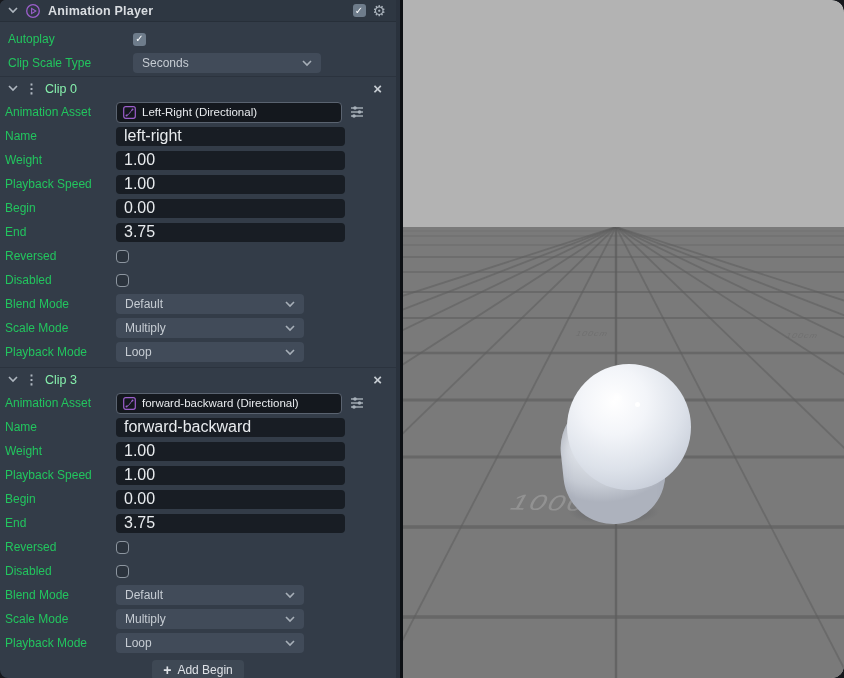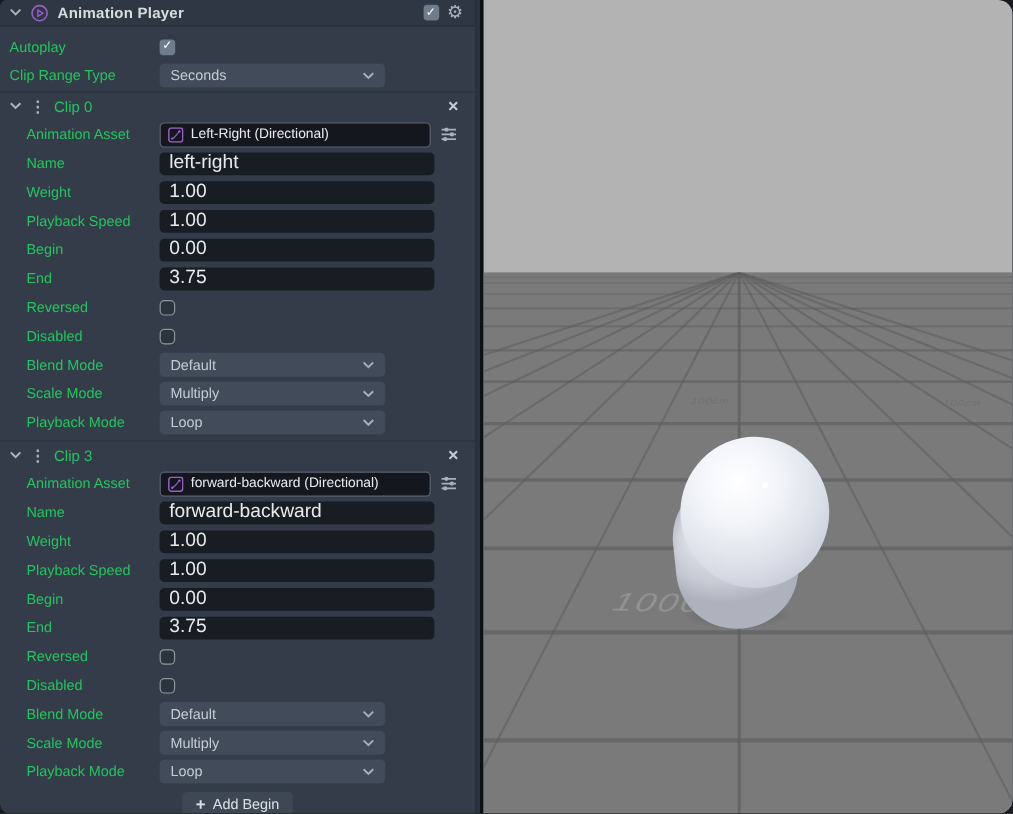--- a/index.html
+++ b/index.html
@@ -17,40 +17,40 @@
   .spacer { flex:1; }
   .chev { width:10px; height:7px; flex:none; }
   .chev path { stroke:#aeb6bf; stroke-width:1.6; fill:none; }
   .gear { font-size:15px; color:#a9b2bb; line-height:1; cursor:default; }
   .xbtn { color:#c6ccd2; font-size:15px; font-weight:bold; line-height:1; padding:0 2px; }
 
   .panel-body { flex:1; padding-top:5px; overflow:hidden; }
 
   .row { display:flex; align-items:center; height:24px; padding-left:8px; }
   .row > label { width:125px; flex:none; color:#22c55e; }
-  .clip .row { padding-left:22px; }
+  .clip .row { padding-left:5px; }
   .clip .row > label { width:111px; }
 
   .checkbox { width:13px; height:13px; border-radius:3px; flex:none;
               display:flex; align-items:center; justify-content:center; }
   .checkbox.checked { background:#6e7c8b; color:#fff; font-size:10px; line-height:1; }
   .checkbox.unchecked { background:#2b333d; border:1.5px solid #8d96a0; border-radius:4px; }
 
   .select { width:188px; height:20px; background:#414b59; border-radius:4px;
             display:flex; align-items:center; padding:0 9px; color:#c6ccd3; }
   .select .chev { margin-left:auto; }
   .select .chev path { stroke:#a7afb8; }
 
   .tinput { width:229px; height:19px; background:#181d24; border:none; border-radius:4px;
             color:#e8ebee; font-size:16px; font-family:"Liberation Sans",sans-serif;
             padding:0 8px; outline:none; }
 
   .clip { border-top:1px solid #2b333e; margin-top:1px; padding-bottom:2px; }
   .clip-header { display:flex; align-items:center; height:23px; padding:0 12px 0 8px; gap:7px; }
-  .clip-title { color:#22c55e; font-size:12.5px; }
+  .clip-title { color:#86efac; font-size:12.5px; }
   .draghandle { color:#aeb6bf; font-size:13px; font-weight:bold; line-height:1; letter-spacing:0; }
   .clip-header .xbtn { margin-left:auto; }
 
   .asset-field { width:226px; height:21px; background:#14181e; border:1px solid #5a6370;
                  border-radius:4px; display:flex; align-items:center; gap:6px; padding:0 6px;
                  color:#e8ebee; font-size:11.5px; white-space:nowrap; overflow:hidden; }
   .asset-settings { margin-left:8px; display:flex; }
 
   .footer-row { display:flex; justify-content:center; align-items:center; height:26px; }
   .add-clip { display:flex; align-items:center; gap:6px; height:20px; padding:0 11px;
@@ -110,21 +110,21 @@
     <div class="panel-body">
 
       <div class="row">
         <label>Autoplay</label>
         <span class="checkbox checked">
             <span>✓</span>
           </span>
       </div>
 
       <div class="row">
-        <label>Clip Range Type</label>
+        <label>Clip Scale Type</label>
         <div class="select">
           <span>Seconds</span>
           <svg class="chev" viewBox="0 0 10 7">
               <path d="M1 1 L5 5 L9 1"></path>
             </svg>
         </div>
       </div>
 
       <section class="clip">
         <div class="clip-header">

